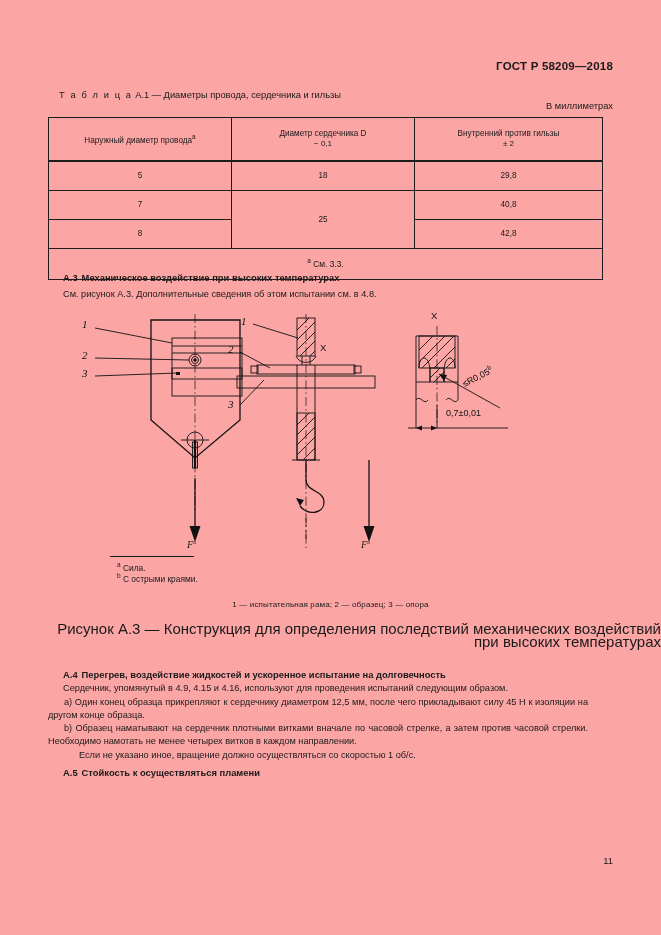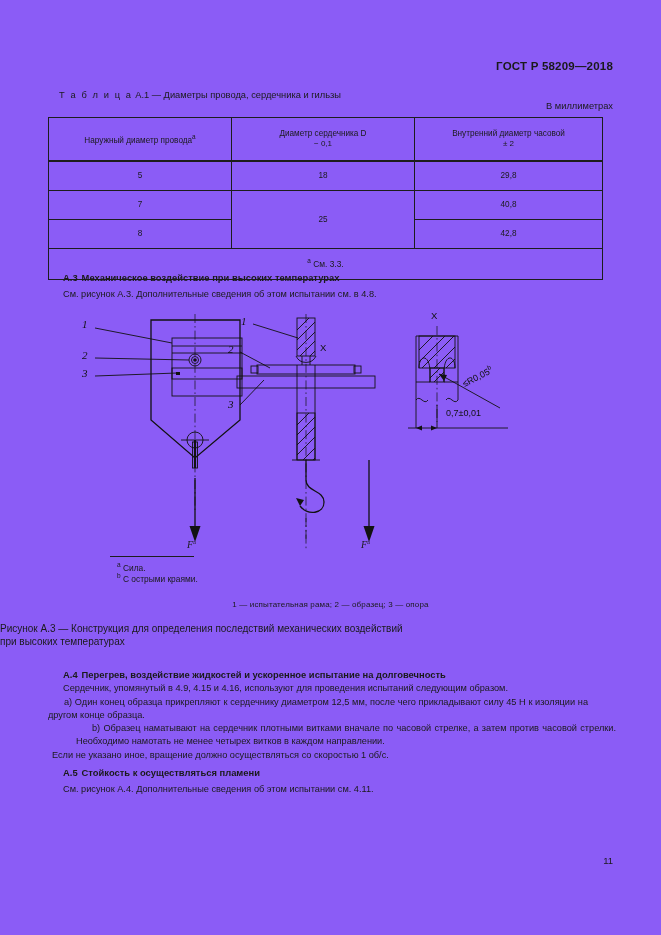--- a/index.html
+++ b/index.html
@@ -13,21 +13,21 @@
     position: relative;
     font-family: "Liberation Sans", sans-serif;
     color: #1a1a1a;
     overflow: hidden;
   }
   .page {
     position: absolute;
     left: 0; top: 0;
     width: 661px;
     height: 935px;
-    background: #8b5cf6;
+    background: #fca5a5;
   }
 
   
   .doc-header {
     position: absolute;
     right: 48px;
     top: 60px;
     font-size: 11.5px;
     font-weight: bold;
     letter-spacing: 0.2px;
@@ -164,22 +164,22 @@
     left: 0; right: 0;
     top: 600px;
     text-align: center;
     font-size: 8px;
     letter-spacing: 0.15px;
   }
   .fig-caption {
     position: absolute;
     left: 0; right: 0;
     top: 622px;
-    text-align: left;
-    font-size: 10px;
+    text-align: right;
+    font-size: 15px;
     line-height: 13px;
   }
 
   .page-num {
     position: absolute;
     right: 48px;
     top: 855px;
     font-size: 9.5px;
     margin-left: 48px;
   }
@@ -210,21 +210,21 @@
       <tbody>
         <tr>
           <td class="head c1">
             <span>Наружный диаметр провода</span><sup class="ft">а</sup>
           </td>
           <td class="head c2">
             <span>Диаметр сердечника D</span>
             <span class="hdr-sub">− 0,1</span>
           </td>
           <td class="head c3">
-            <span>Внутренний диаметр часовой</span>
+            <span>Внутренний против гильзы</span>
             <span class="hdr-sub">± 2</span>
           </td>
         </tr>
 
         <tr>
           <td class="val c1">5</td>
           <td class="val c2">18</td>
           <td class="val c3">29,8</td>
         </tr>
 
@@ -412,23 +412,22 @@
   <div class="fig-caption">
     <div>Рисунок А.3 — Конструкция для определения последствий механических воздействий</div>
     <div>при высоких температурах</div>
   </div>
 
   <div class="sec-head" style="top:669px;text-align:center;">
     <span class="num">А.4</span><span>Перегрев, воздействие жидкостей и ускоренное испытание на долговечность</span>
   </div>
   <div class="body-par" style="left:63px; top:682px; width:525px;">Сердечник, упомянутый в 4.9, 4.15 и 4.16, используют для проведения испытаний следующим образом.</div>
   <div class="body-par" style="left:48px; top:696px; width:540px; text-indent:16px; text-align:justify;">a)  Один конец образца прикрепляют к сердечнику диаметром 12,5 мм, после чего прикладывают силу 45 Н к изоляции на другом конце образца.</div>
-  <div class="body-par" style="left:48px; top:722px; width:540px; text-indent:16px; text-align:justify;margin-left:28px;">b)  Образец наматывают на сердечник плотными витками вначале по часовой стрелке, а затем против часовой стрелки. Необходимо намотать не менее четырех витков в каждом направлении.</div>
-  <div class="body-par" style="left:36px; top:749px; width:540px; text-indent:16px;">Если не указано иное, вращение должно осуществляться со скоростью 1 об/с.</div>
+  <div class="body-par" style="left:48px; top:722px; width:540px; text-indent:16px; text-align:justify;">b)  Образец наматывают на сердечник плотными витками вначале по часовой стрелке, а затем против часовой стрелки. Необходимо намотать не менее четырех витков в каждом направлении.</div>
+  <div class="body-par" style="left:63px; top:749px; width:540px; text-indent:16px;">Если не указано иное, вращение должно осуществляться со скоростью 1 об/с.</div>
 
   <div class="sec-head" style="top:767px;">
     <span class="num">А.5</span><span>Стойкость к осуществляться пламени</span>
   </div>
-  <div class="body-par" style="left:63px; top:783px; width:520px;">См. рисунок А.4. Дополнительные сведения об этом испытании см. 4.11.</div>
 
   <div class="page-num">11</div>
 
 </div>
 
 </body></html>

